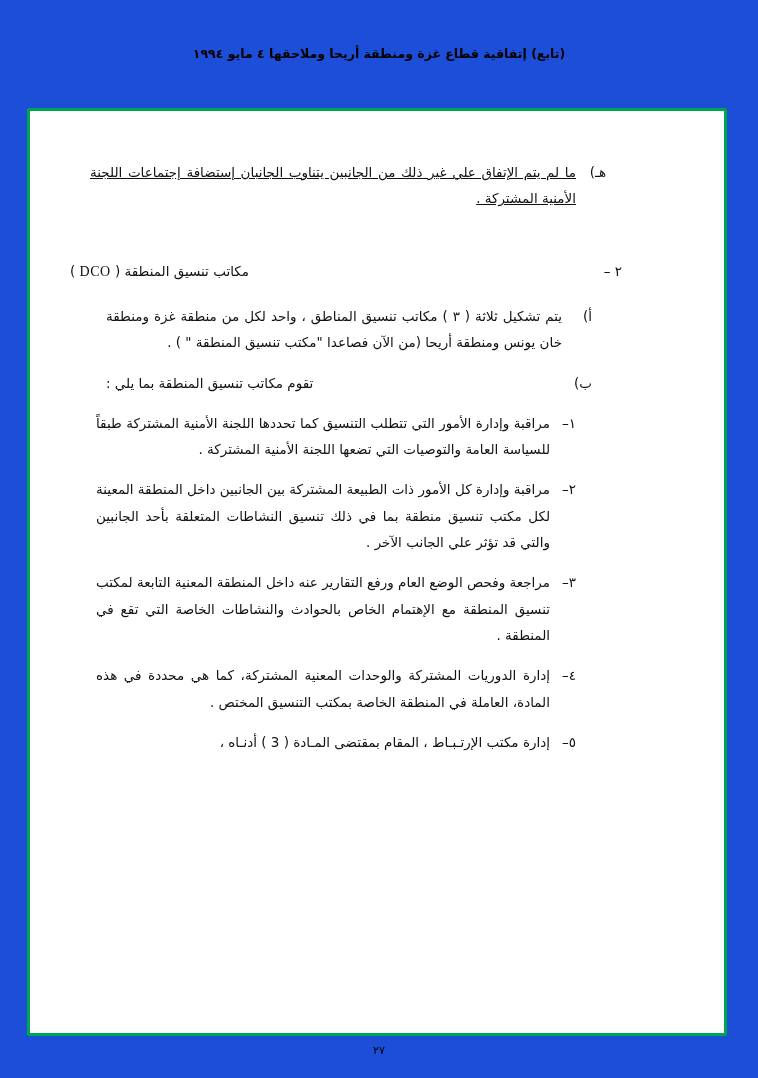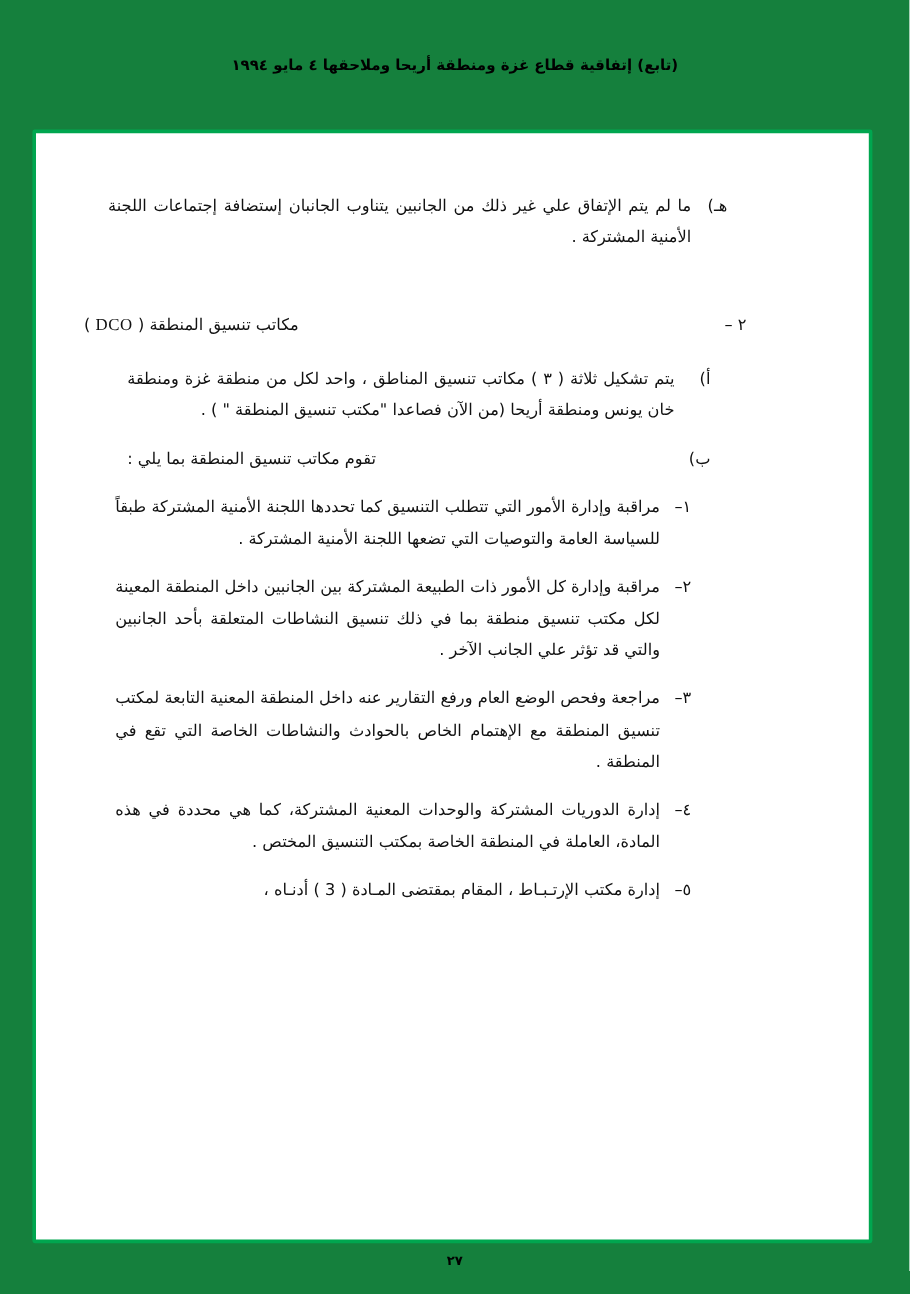--- a/index.html
+++ b/index.html
@@ -4,21 +4,21 @@
 <style>
   html, body {
     margin: 0;
     padding: 0;
     background: #ffffff;
   }
   .page {
     position: relative;
     width: 758px;
     height: 1078px;
-    background: #15803d;
+    background: #1d4ed8;
     font-family: "DejaVu Sans", "Liberation Sans", sans-serif;
     color: #111111;
     overflow: hidden;
   }
 
   .header {
     position: absolute;
     top: 46px;
     left: 0;
     width: 758px;
@@ -81,21 +81,21 @@
     line-height: 1.95;
     text-align: justify;
     text-justify: inter-word;
   }
 
   .b-e {
     margin-right: 78px;
     margin-left: 20px;
     margin-top: 8px;
   }
-  .b-e .body-text { text-align: justify; }
+  .b-e .body-text { text-align: justify; text-decoration: underline; }
 
   .b-2 {
     margin-right: 62px;
     margin-top: 46px;
     margin-bottom: 18px;
   }
   .b-2 .body-text { text-align: left; }
   .b-2 .marker { min-width: 34px; }
 
   .b-a {
@@ -126,21 +126,20 @@
 
   .page-number {
     position: absolute;
     top: 1044px;
     left: 0;
     width: 758px;
     text-align: center;
     font-size: 11px;
     color: #000000;
     direction: rtl;
-    font-weight: bold;
   }
 </style>
 </head>
 <body>
 
 <div class="page">
 
   <div class="header">
     <div class="header-title">(تابع) إتفاقية قطاع غزة ومنطقة أريحا وملاحقها ٤ مايو ١٩٩٤</div>
   </div>

